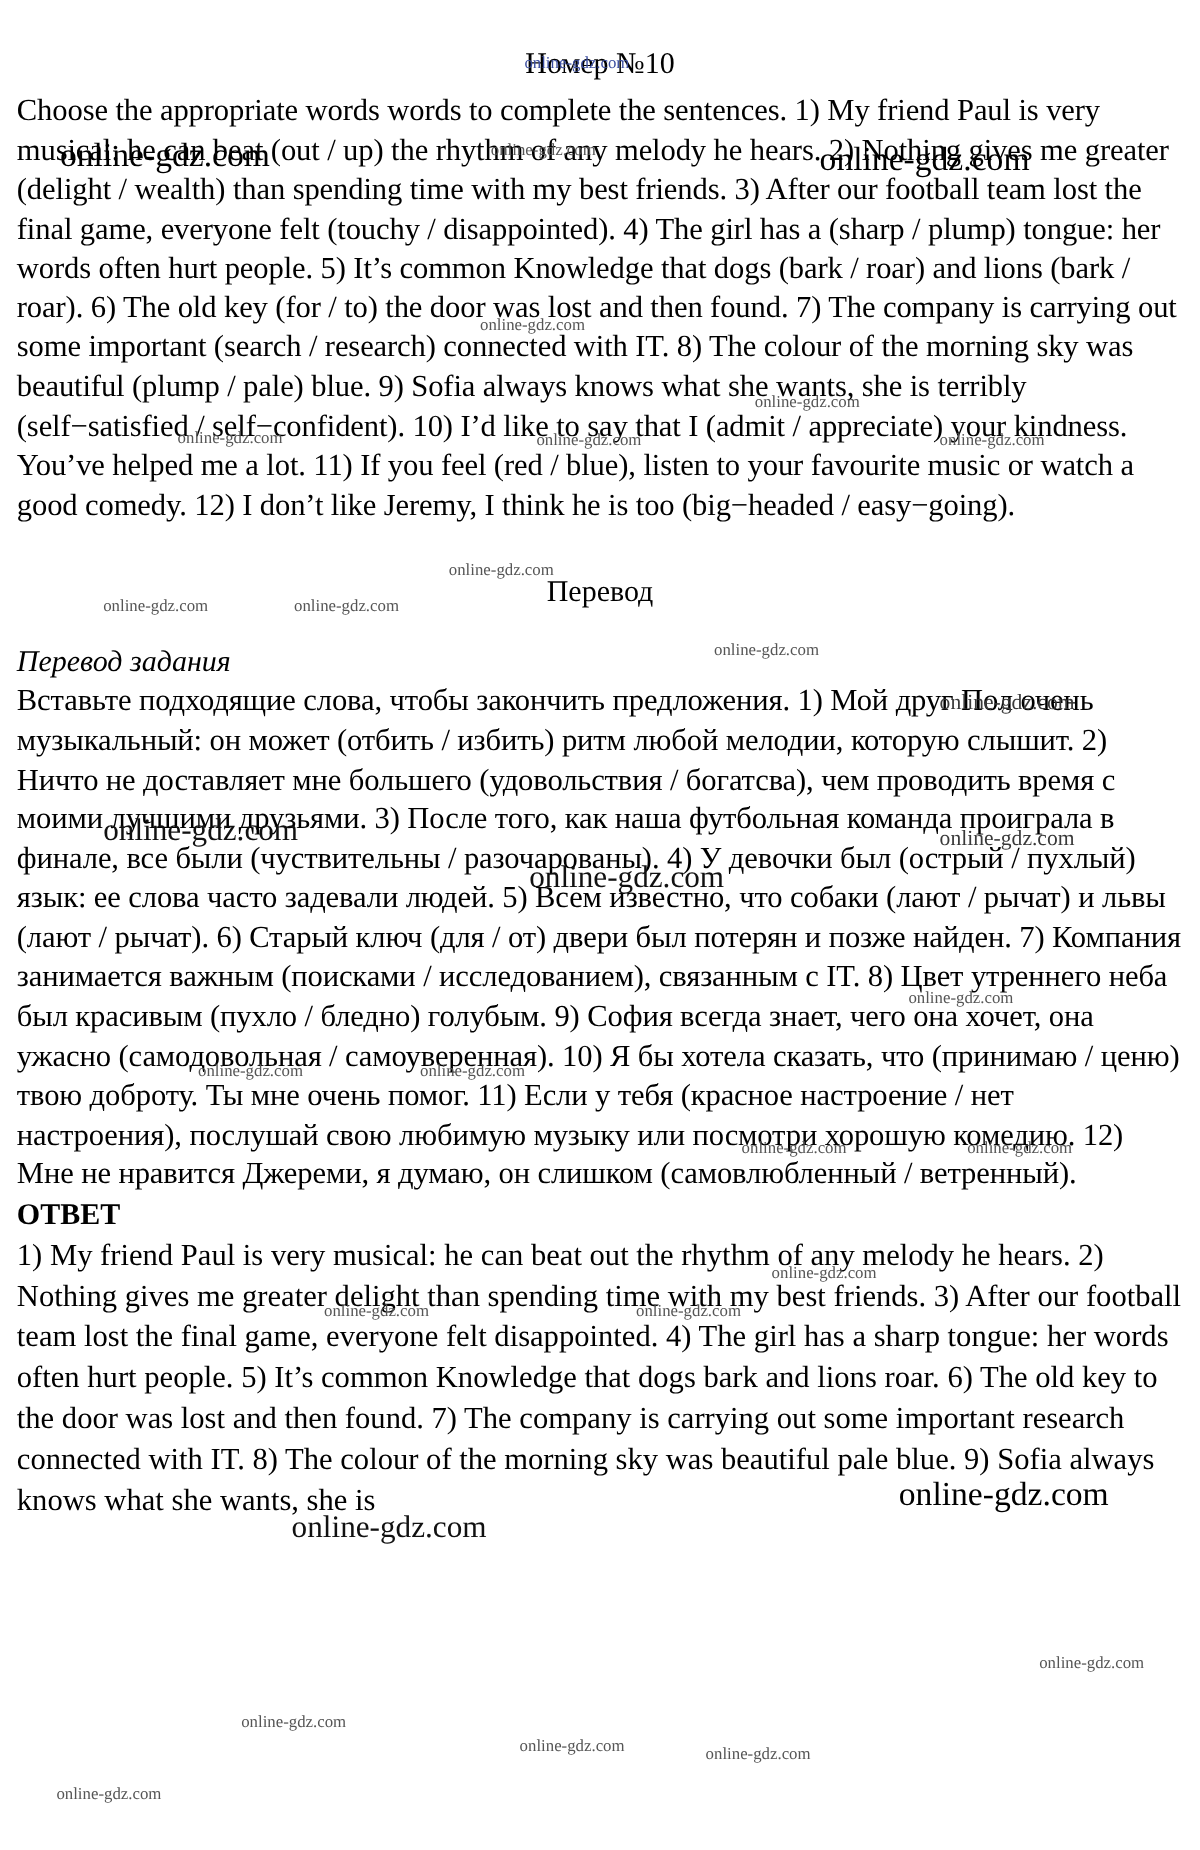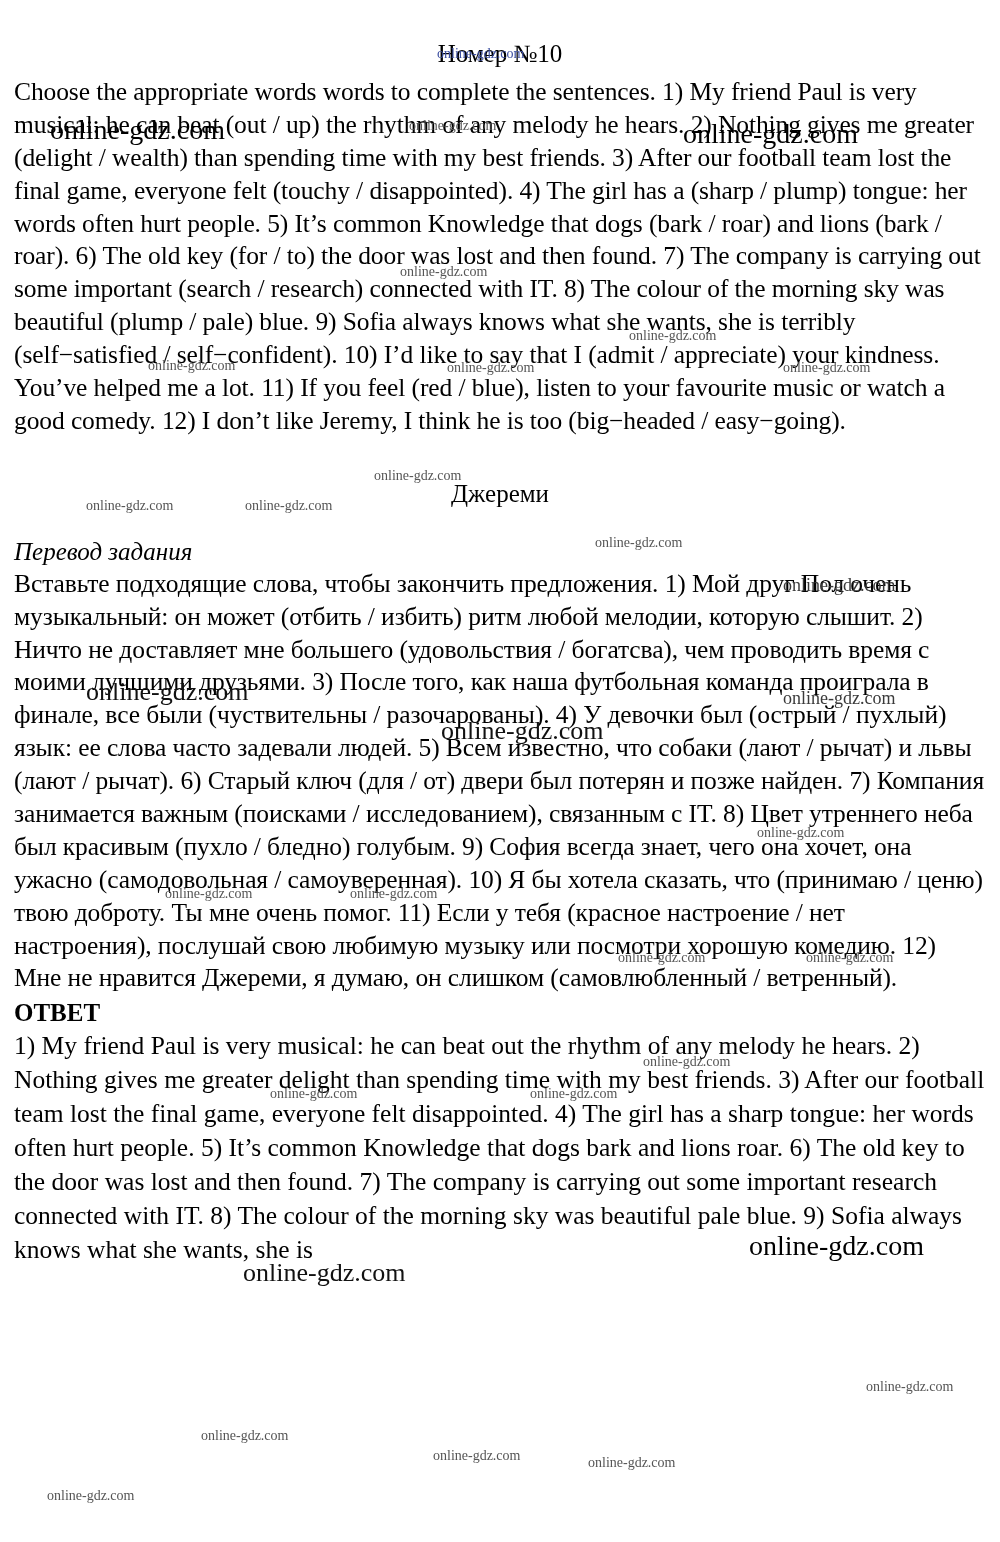--- a/index.html
+++ b/index.html
@@ -85,21 +85,21 @@
 </head>
 <body>
 
 <div class="page">
 
   <div class="content">
     <div class="title">Номер №10</div>
 
     <p class="para">Choose the appropriate words words to complete the sentences. 1) My friend Paul is very musical: he can beat (out / up) the rhythm of any melody he hears. 2) Nothing gives me greater (delight / wealth) than spending time with my best friends. 3) After our football team lost the final game, everyone felt (touchy / disappointed). 4) The girl has a (sharp / plump) tongue: her words often hurt people. 5) It’s common Knowledge that dogs (bark / roar) and lions (bark / roar). 6) The old key (for / to) the door was lost and then found. 7) The company is carrying out some important (search / research) connected with IT. 8) The colour of the morning sky was beautiful (plump / pale) blue. 9) Sofia always knows what she wants, she is terribly (self−satisfied / self−confident). 10) I’d like to say that I (admit / appreciate) your kindness. You’ve helped me a lot. 11) If you feel (red / blue), listen to your favourite music or watch a good comedy. 12) I don’t like Jeremy, I think he is too (big−headed / easy−going).</p>
 
-    <div class="section-center">Джереми</div>
+    <div class="section-center">Перевод</div>
 
     <div class="subhead-italic">Перевод задания</div>
 
     <p class="para">Вставьте подходящие слова, чтобы закончить предложения. 1) Мой друг Пол очень музыкальный: он может (отбить / избить) ритм любой мелодии, которую слышит. 2) Ничто не доставляет мне большего (удовольствия / богатсва), чем проводить время с моими лучшими друзьями. 3) После того, как наша футбольная команда проиграла в финале, все были (чуствительны / разочарованы). 4) У девочки был (острый / пухлый) язык: ее слова часто задевали людей. 5) Всем известно, что собаки (лают / рычат) и львы (лают / рычат). 6) Старый ключ (для / от) двери был потерян и позже найден. 7) Компания занимается важным (поисками / исследованием), связанным с IT. 8) Цвет утреннего неба был красивым (пухло / бледно) голубым. 9) София всегда знает, чего она хочет, она ужасно (самодовольная / самоуверенная). 10) Я бы хотела сказать, что (принимаю / ценю) твою доброту. Ты мне очень помог. 11) Если у тебя (красное настроение / нет настроения), послушай свою любимую музыку или посмотри хорошую комедию. 12) Мне не нравится Джереми, я думаю, он слишком (самовлюбленный / ветренный).</p>
 
     <div class="subhead-bold">ОТВЕТ</div>
 
     <p class="answer-para" id="answer-paragraph"><span>1) My friend Paul is very musical: he can beat </span><b>out</b><span> the rhythm of any melody he hears. 2) Nothing gives me greater </span><b>delight</b><span> than spending time with my best friends. 3) After our football team lost the final game, everyone felt </span><b>disappointed</b><span>. 4) The girl has a </span><b>sharp</b><span> tongue: her words often hurt people. 5) It’s common Knowledge that dogs </span><b>bark</b><span> and lions </span><b>roar</b><span>. 6) The old key </span><b>to</b><span> the door was lost and then found. 7) The company is carrying out some important </span><b>research</b><span> connected with IT. 8) The colour of the morning sky was beautiful </span><b>pale</b><span> blue. 9) Sofia always knows what she wants, she is</span></p>
   </div>
 

